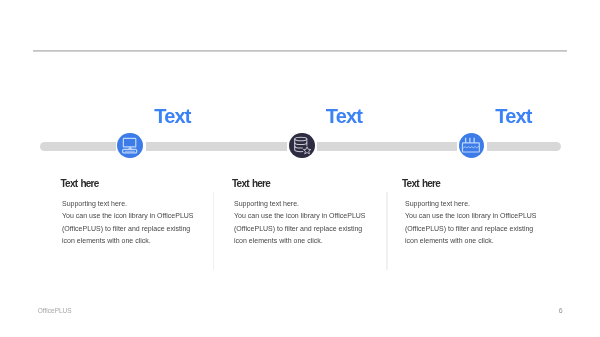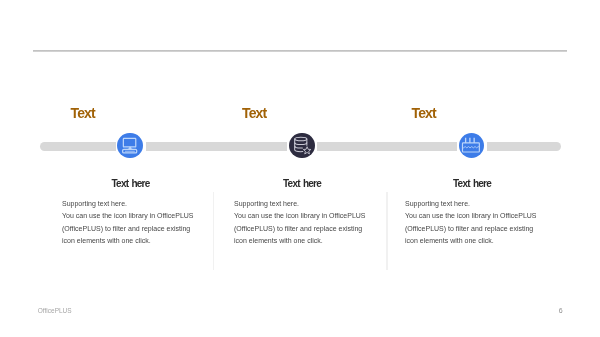--- a/index.html
+++ b/index.html
@@ -5,22 +5,22 @@
   html,body{margin:0;padding:0;}
   body{width:600px;height:337px;background:#ffffff;overflow:hidden;
        font-family:"Liberation Sans",sans-serif;-webkit-font-smoothing:antialiased;text-rendering:optimizeLegibility;}
   .slide{position:relative;width:600px;height:337px;}
   .top-rule{position:absolute;left:33px;top:49.5px;width:534px;height:2.5px;background:linear-gradient(to bottom,#ffffff 0%,#c0c0c0 26%,#c4c4c4 66%,#ebebeb 92%,#ffffff 100%);}
   .track{position:absolute;left:39.7px;top:141.9px;width:521.3px;height:9px;border-radius:4.5px;background:#d8d8d8;}
   .gap{position:absolute;top:142px;height:9px;background:#ffffff;}
   .node{position:absolute;width:25.5px;height:25.5px;border-radius:50%;}
   .node svg{position:absolute;left:0;top:0;filter:blur(0.5px);}
   .head,.sub,.para,.footer-left,.footer-right{transform:translateZ(0);}
-  .head{position:absolute;font-weight:bold;font-size:14px;letter-spacing:-0.85px;color:#a16207;text-align:left;width:120px;}
-  .sub{position:absolute;font-weight:bold;font-size:10px;letter-spacing:-0.75px;word-spacing:1.1px;color:#2b2b2b;text-align:center;width:140px;}
+  .head{position:absolute;font-weight:bold;font-size:20px;letter-spacing:-0.85px;color:#3b82f6;text-align:right;width:120px;}
+  .sub{position:absolute;font-weight:bold;font-size:10px;letter-spacing:-0.75px;word-spacing:1.1px;color:#2b2b2b;width:140px;}
   .para{position:absolute;font-size:7px;color:#474747;line-height:12.1px;width:160px;}
   .vdiv{position:absolute;width:1.2px;background:#f1f1f1;}
   .footer-left{position:absolute;left:37.8px;top:306.6px;font-size:6.5px;color:#a6a6a6;}
   .footer-right{position:absolute;left:558.8px;top:306.6px;font-size:7px;color:#8f8f8f;}
 </style>
 </head>
 <body>
 
 <div class="slide">
 

